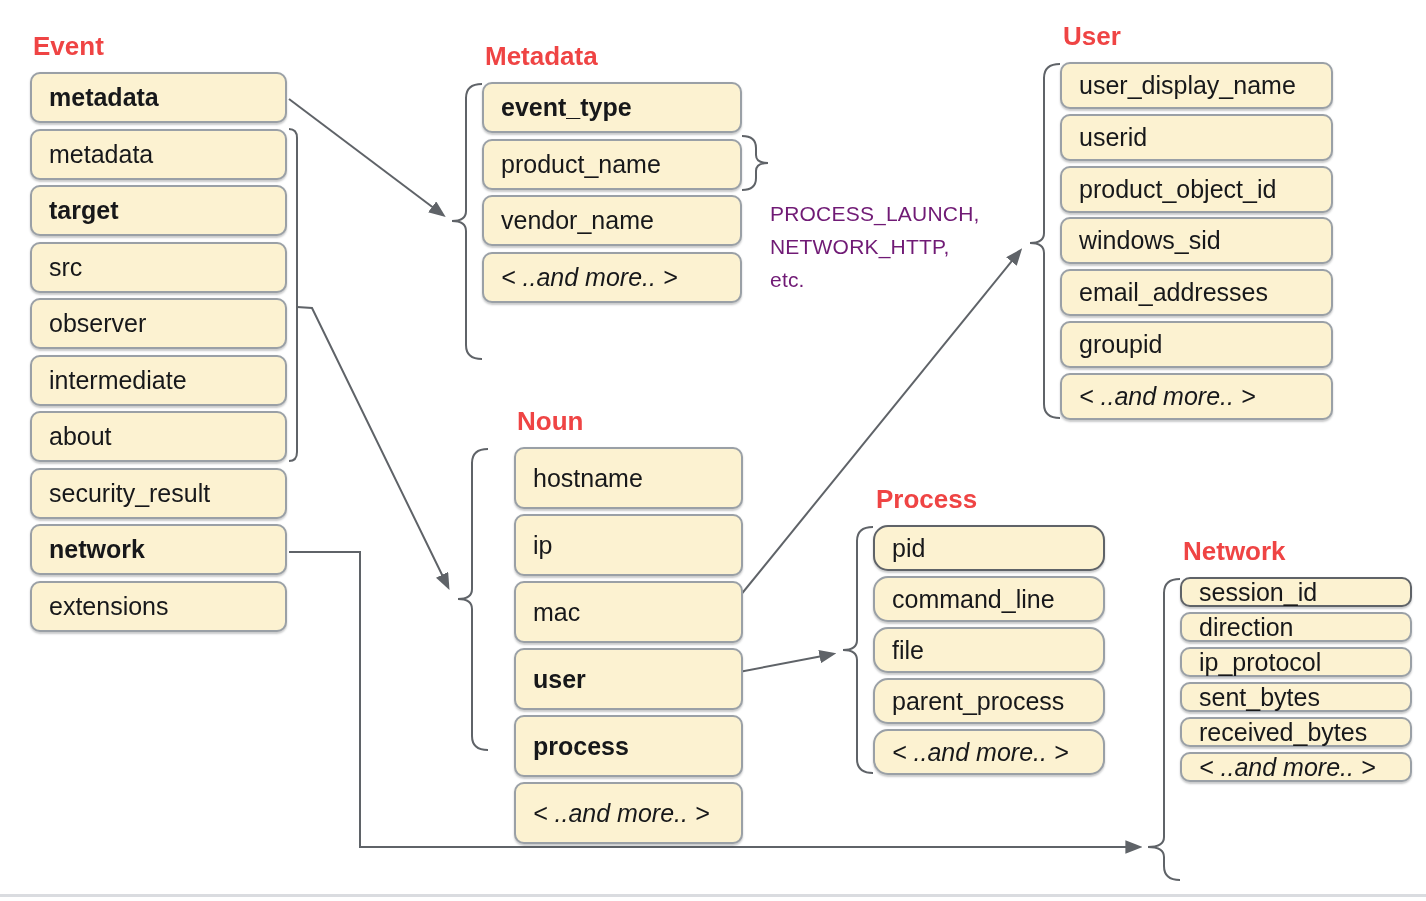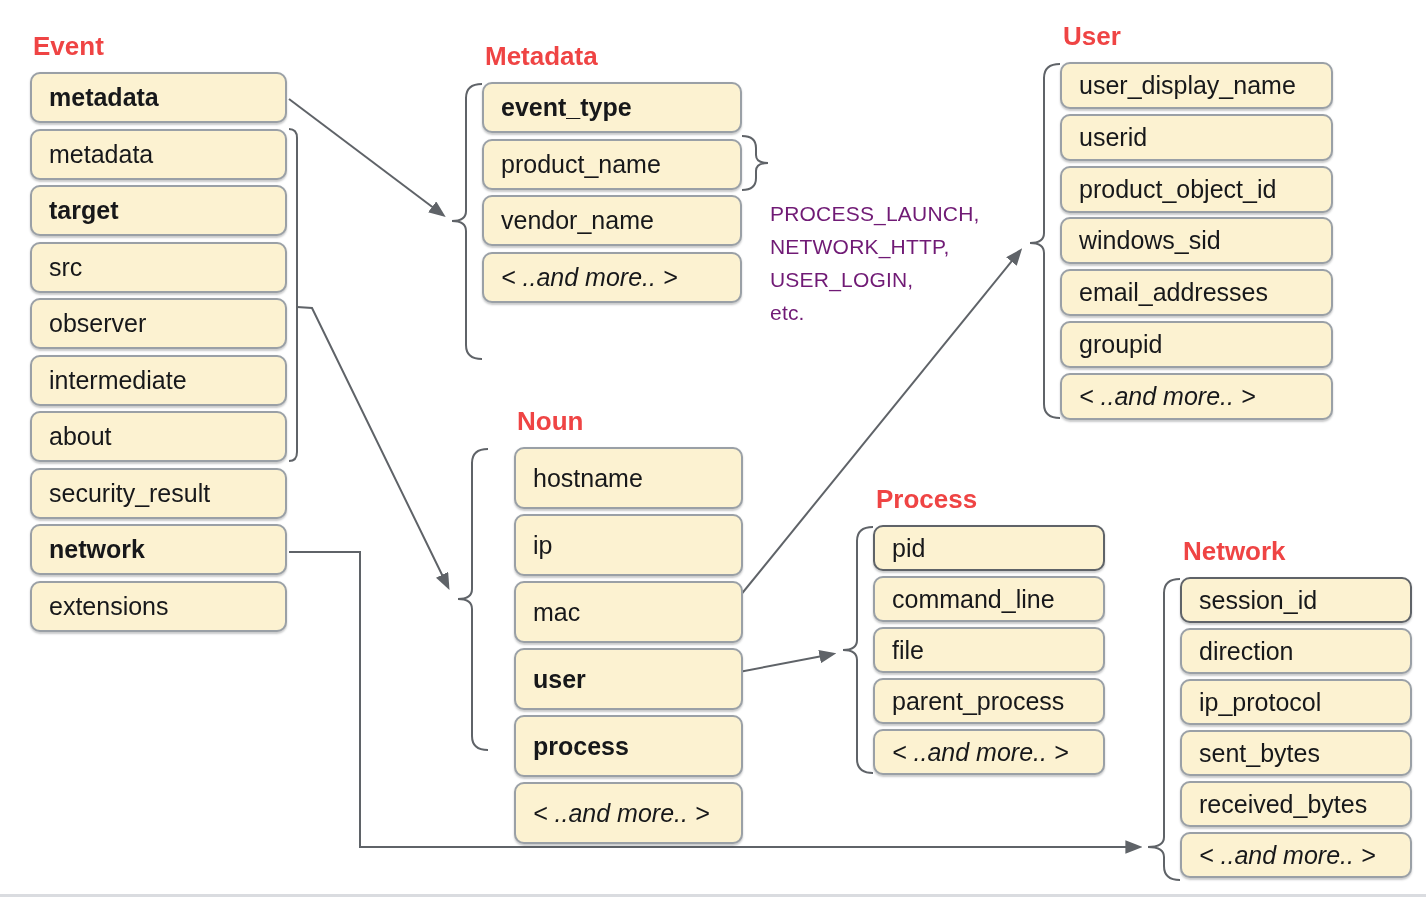--- a/index.html
+++ b/index.html
@@ -20,22 +20,22 @@
         border-radius:10px;display:flex;align-items:center;padding:0 10px 0 17px;
         font-size:25px;color:var(--txt);box-shadow:0 1.5px 2px rgba(60,64,67,.28);
         white-space:nowrap;}
   .b{font-weight:700;}
   .more{font-style:italic;}
   .strong{border-color:var(--bd2);}
   #g-event  .fbox{width:257px;height:51px;margin-bottom:5.5px;}
   #g-meta   .fbox{width:260px;height:51px;margin-bottom:5.5px;}
   #g-user   .fbox{width:273px;height:47px;margin-bottom:4.8px;}
   #g-noun   .fbox{width:229px;height:62px;margin-bottom:5px;}
-  #g-process.group .fbox{width:232px;height:46px;margin-bottom:5px;}
-  #g-network.group .fbox{width:232px;height:46px;margin-bottom:5px;}
+  #g-process.group .fbox{width:232px;height:46px;margin-bottom:5px;border-radius:15px;}
+  #g-network.group .fbox{width:232px;height:30px;margin-bottom:5px;}
   #g-event{left:30px;top:30px;}
   #g-meta{left:482px;top:40px;}
   #g-user{left:1060px;top:20px;}
   #g-noun{left:488px;top:405px;margin-left:26px;}
   #g-process{left:873px;top:483px;}
   #g-network{left:1180px;top:535px;}
   #annot{position:absolute;left:770px;top:152px;font-size:21px;line-height:33px;
          color:#701a75;letter-spacing:.2px;margin-top:45px;}
   #divider{position:absolute;left:0;top:894px;width:1426px;height:2.5px;background:#dadce0;}
 </style>
@@ -95,21 +95,20 @@
       <div class="fbox b">event_type</div>
       <div class="fbox">product_name</div>
       <div class="fbox">vendor_name</div>
       <div class="fbox more">&lt; ..and more.. &gt;</div>
     </div>
   </section>
 
   <div id="annot">
     <div>PROCESS_LAUNCH,</div>
     <div>NETWORK_HTTP,</div>
-    <div>USER_LOGIN,</div>
     <div>etc.</div>
   </div>
 
   <section class="group" id="g-user">
     <h2 class="gtitle">User</h2>
     <div class="boxes">
       <div class="fbox">user_display_name</div>
       <div class="fbox">userid</div>
       <div class="fbox">product_object_id</div>
       <div class="fbox">windows_sid</div>

